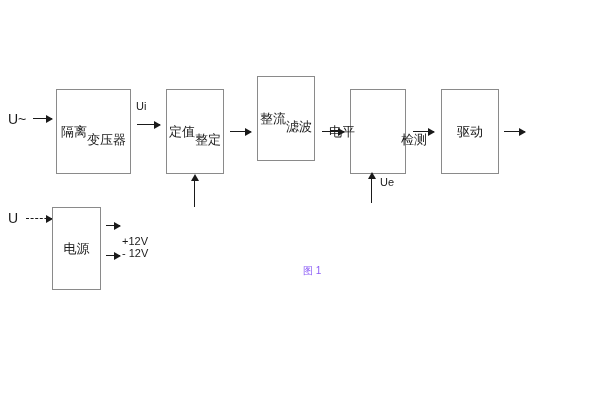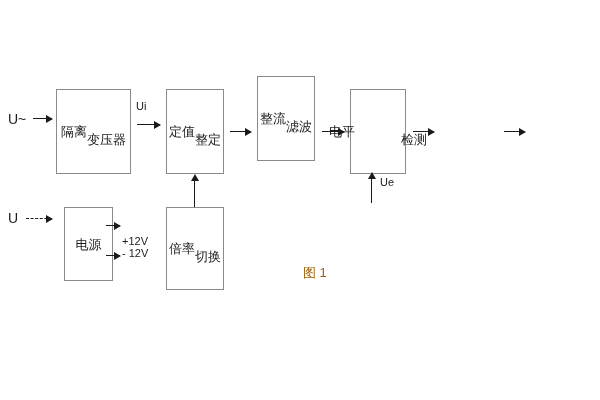--- a/index.html
+++ b/index.html
@@ -75,22 +75,22 @@
   .lbl{
     position:absolute;
     color:#1a1a1a;
     font-size:11px;
     white-space:nowrap;
     line-height:1;
   }
   .lbl.big{font-size:14px;}
   .caption{
     position:absolute;
-    color:#a16207;
-    font-size:13px;
+    color:#8b5cf6;
+    font-size:10px;
     white-space:nowrap;
   }
 </style>
 </head>
 <body>
 
 <div id="figure">
 
   <div class="lbl big" style="left:8px;top:112px;">U~</div>
   <div class="harrow" style="left:33px;top:118px;width:19px;"></div>
@@ -118,41 +118,40 @@
   <div class="lbl" style="left:340px;top:108px;margin-left:12px;">Uo</div>
   <div class="harrow" style="left:322px;top:131px;width:22px;"></div>
 
   <div class="block" style="left:350px;top:89px;width:56px;height:85px;gap:46px;">
     <span class="ln">电平</span>
     <span class="ln">检测</span>
   </div>
 
   <div class="harrow" style="left:413px;top:131px;width:21px;"></div>
 
+  <div class="block single" style="left:441px;top:89px;width:58px;height:85px;">
+    <span class="ln">驱动</span>
+  </div>
 
   <div class="harrow" style="left:504px;top:131px;width:21px;"></div>
 
 
   <div class="lbl big" style="left:8px;top:211px;">U</div>
   <div class="harrow dashed" style="left:26px;top:218px;width:26px;"></div>
 
-  <div class="block single" style="left:64px;top:207px;width:49px;height:74px;">
+  <div class="block single" style="left:52px;top:207px;width:49px;height:83px;">
     <span class="ln">电源</span>
   </div>
 
   <div class="harrow" style="left:106px;top:225px;width:14px;"></div>
   <div class="lbl" style="left:122px;top:236px;">+12V</div>
 
   <div class="harrow" style="left:106px;top:255px;width:14px;"></div>
   <div class="lbl" style="left:122px;top:248px;">- 12V</div>
 
-  <div class="block" style="left:166px;top:207px;width:58px;height:83px;">
-    <span class="ln">倍率</span>
-    <span class="ln">切换</span>
-  </div>
 
   <div class="varrow" style="left:194px;top:180px;height:27px;"></div>
 
 
   <div class="varrow" style="left:371px;top:178px;height:25px;"></div>
   <div class="lbl" style="left:380px;top:177px;">Ue</div>
 
   <div class="caption" style="left:303px;top:264px;">图 1</div>
 
 </div>

